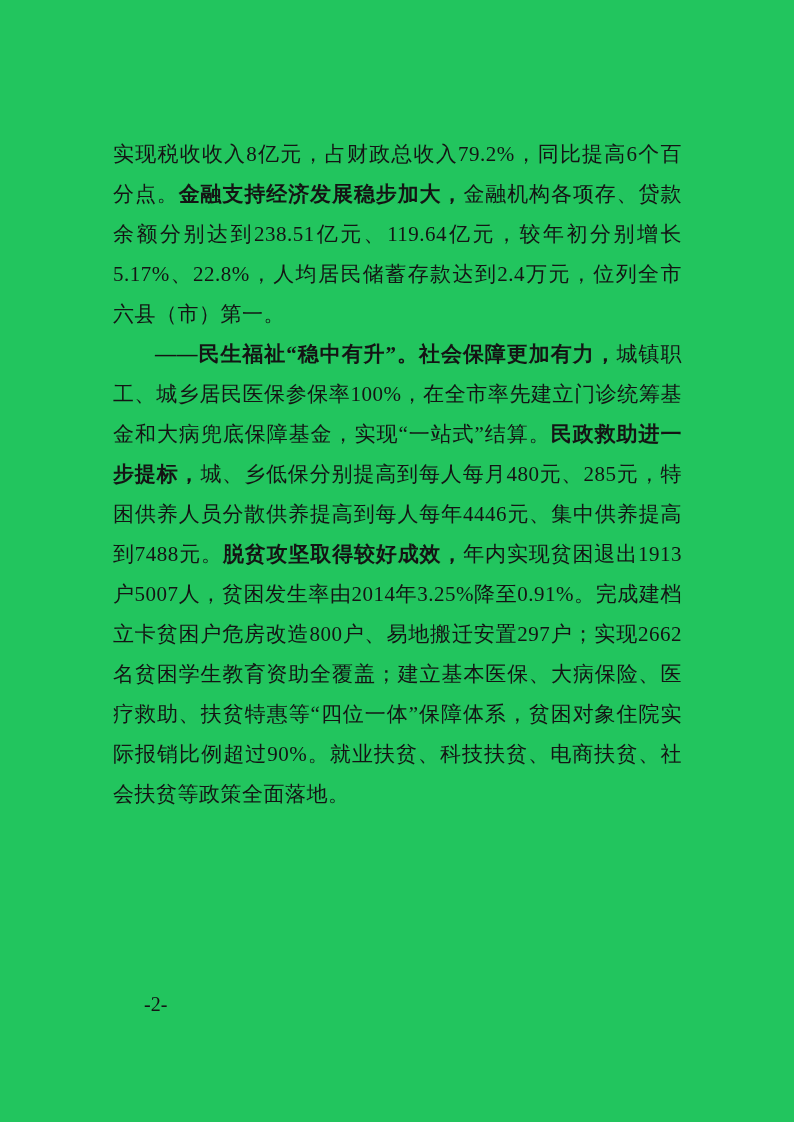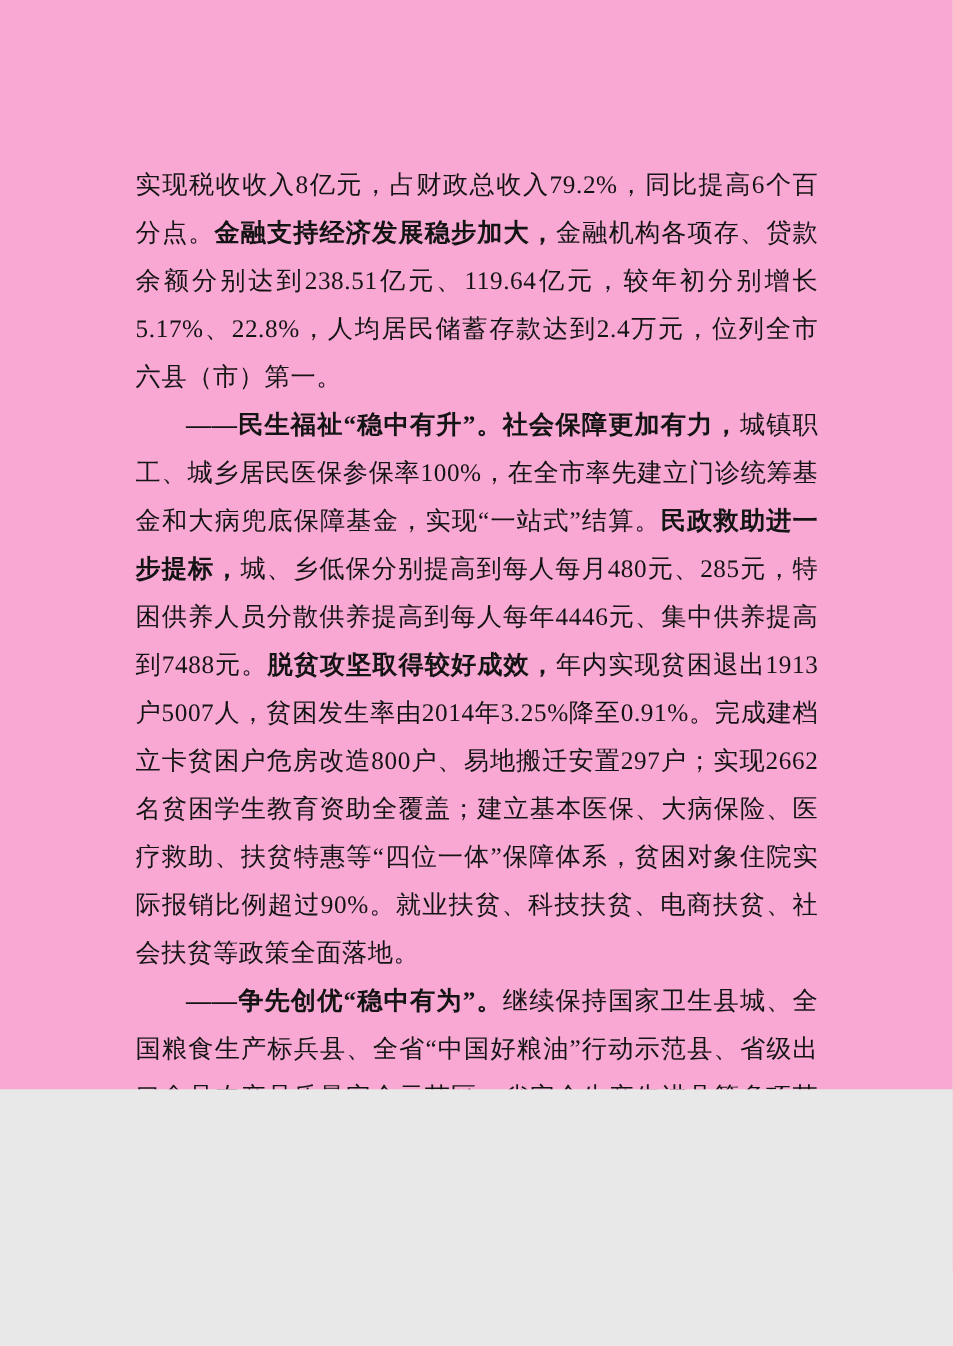--- a/index.html
+++ b/index.html
@@ -3,22 +3,22 @@
 <meta charset="utf-8">
 <style>
   html, body {
     margin: 0;
     padding: 0;
     background: #e8e8e8;
   }
   .page {
     position: relative;
     width: 794px;
-    height: 908px;
-    background: #f9a8d4;
+    height: 1122px;
+    background: #22c55e;
     margin: 0 auto;
     overflow: hidden;
   }
   .content {
     position: absolute;
     left: 113px;
     top: 134px;
     width: 569px;
     font-family: "Liberation Serif", "DejaVu Serif", serif;
     font-size: 21px;
@@ -51,18 +51,17 @@
 </head>
 <body>
 
 <div class="page">
   <div class="content">
 
     <p class="para"><span class="run-normal">实现税收收入8亿元，占财政总收入79.2%，同比提高6个百分点。</span><span class="run-bold">金融支持经济发展稳步加大，</span><span class="run-normal">金融机构各项存、贷款余额分别达到238.51亿元、119.64亿元，较年初分别增长5.17%、22.8%，人均居民储蓄存款达到2.4万元，位列全市六县（市）第一。</span></p>
 
     <p class="para indent"><span class="run-bold">——民生福祉“稳中有升”。社会保障更加有力，</span><span class="run-normal">城镇职工、城乡居民医保参保率100%，在全市率先建立门诊统筹基金和大病兜底保障基金，实现“一站式”结算。</span><span class="run-bold">民政救助进一步提标，</span><span class="run-normal">城、乡低保分别提高到每人每月480元、285元，特困供养人员分散供养提高到每人每年4446元、集中供养提高到7488元。</span><span class="run-bold">脱贫攻坚取得较好成效，</span><span class="run-normal">年内实现贫困退出1913户5007人，贫困发生率由2014年3.25%降至0.91%。完成建档立卡贫困户危房改造800户、易地搬迁安置297户；实现2662名贫困学生教育资助全覆盖；建立基本医保、大病保险、医疗救助、扶贫特惠等“四位一体”保障体系，贫困对象住院实际报销比例超过90%。就业扶贫、科技扶贫、电商扶贫、社会扶贫等政策全面落地。</span></p>
 
-    <p class="para indent"><span class="run-bold">——争先创优“稳中有为”。</span><span class="run-normal">继续保持国家卫生县城、全国粮食生产标兵县、全省“中国好粮油”行动示范县、省级出口食品农产品质量安全示范区、省安全生产先进县等多项荣誉。新获评全国文明城市提名城市、全国法治县创建活动先进</span></p>
 
   </div>
 
   <div class="page-footer">-2-</div>
 </div>
 
 </body></html>

